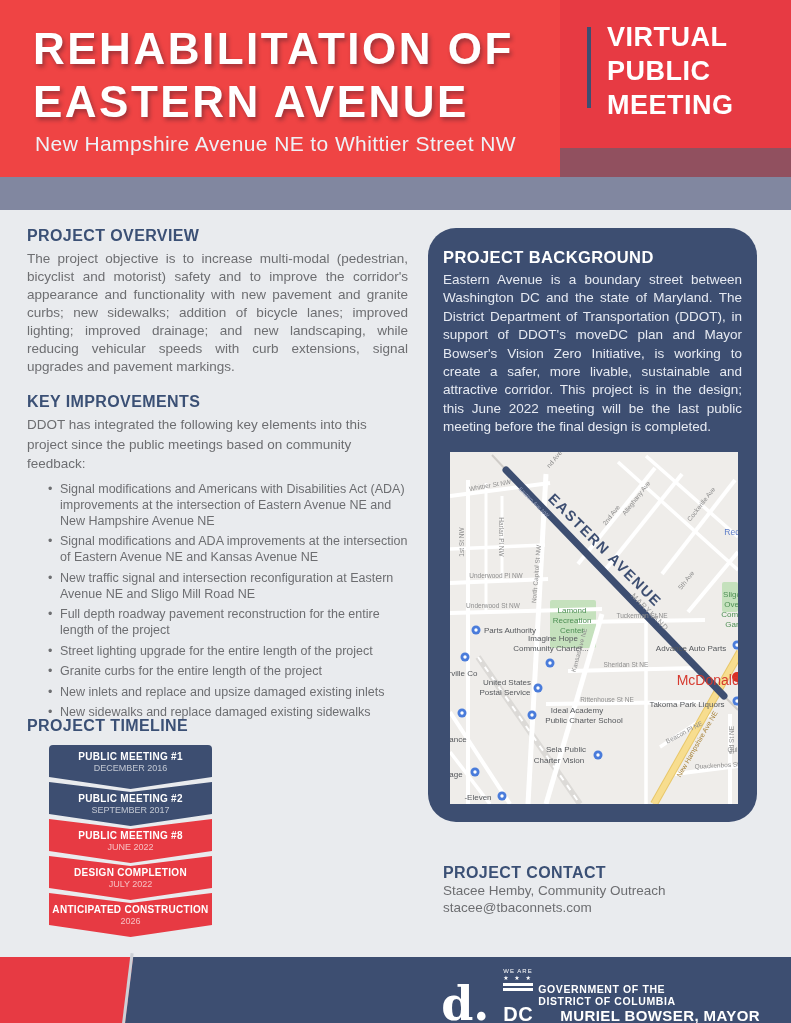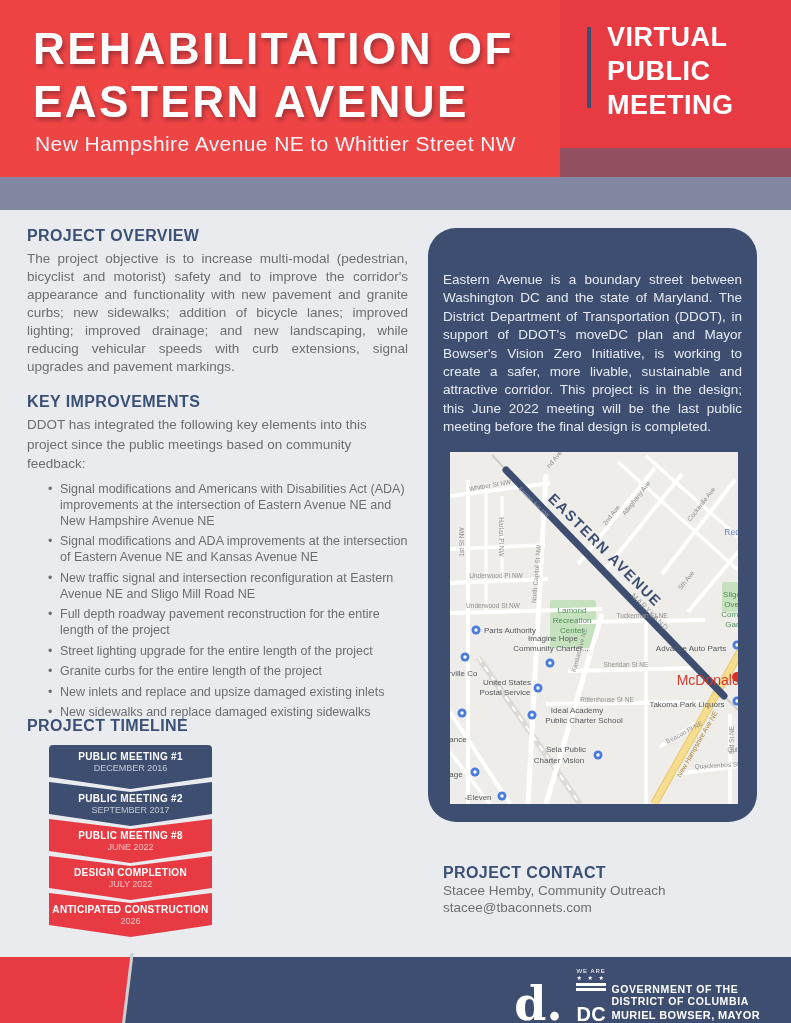--- a/index.html
+++ b/index.html
@@ -69,21 +69,21 @@
   .footer-slash { position:absolute; left:126px; top:-4px; width:3px; height:76px; background:#ccd0d6; transform:rotate(7deg); }
   .lockup { position:absolute; right:31px; top:11px; display:flex; align-items:flex-end; color:#fff; }
   .d-mark { font-family:"DejaVu Serif", serif; font-size:46px; line-height:40px; font-weight:bold; margin-right:14px; }
   .flag-col { display:flex; flex-direction:column; align-items:flex-start; margin-right:5px; }
   .we-are { font-size:6px; letter-spacing:1px; line-height:7px; }
   .stars { font-size:6px; line-height:6px; letter-spacing:2px; }
   .flag-bar { width:30px; height:3px; background:#fff; margin-top:2px; }
   .dc-big { font-size:20px; font-weight:bold; line-height:19px; margin-top:14px; letter-spacing:.5px; }
   .gov-text { display:flex; flex-direction:column; align-items:flex-start; }
   .gov-sm { font-size:10.5px; font-weight:bold; letter-spacing:.6px; line-height:11.5px; }
-  .gov-lg { font-size:11px; font-weight:bold; letter-spacing:.4px; line-height:17px; }
+  .gov-lg { font-size:15px; font-weight:bold; letter-spacing:.4px; line-height:17px;margin-left:22px; }
 </style>
 </head>
 <body>
 
 <div class="page">
 
   <div class="header">
     <div class="title">
       <div>REHABILITATION OF</div>
       <div>EASTERN AVENUE</div>
@@ -136,20 +136,21 @@
         <div class="ms-label">DESIGN COMPLETION</div>
         <div class="ms-date">JULY 2022</div>
       </div>
       <div class="milestone red" style="top: 148px;">
         <div class="ms-label">ANTICIPATED CONSTRUCTION</div>
         <div class="ms-date">2026</div>
       </div>
     </div>
 
   <div class="panel">
+    <div class="panel-head">PROJECT BACKGROUND</div>
     <div class="panel-body">Eastern Avenue is a boundary street between Washington DC and the state of Maryland. The District Department of Transportation (DDOT), in support of DDOT's moveDC plan and Mayor Bowser's Vision Zero Initiative, is working to create a safer, more livable, sustainable and attractive corridor. This project is in the design; this June 2022 meeting will be the last public meeting before the final design is completed.</div>
 
     <div class="map">
       <svg width="288" height="352" viewBox="0 0 288 352">
         <rect x="0" y="0" width="288" height="352" fill="#efedea"></rect>
 
         <rect x="100" y="148" width="46" height="48" rx="2" fill="#c5e1bd"></rect>
         <rect x="272" y="130" width="16" height="30" rx="2" fill="#c5e1bd"></rect>
 
         <path d="M28,205 L130,352" stroke="#dcdad7" stroke-width="6" fill="none"></path>

